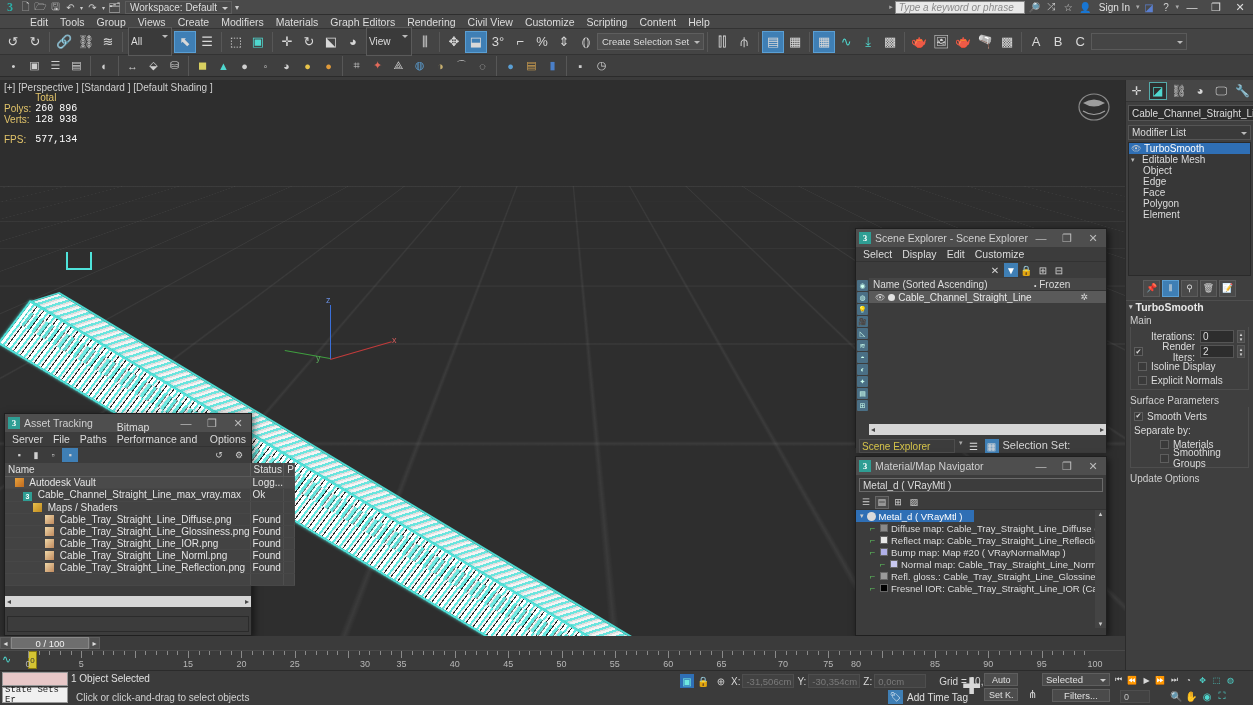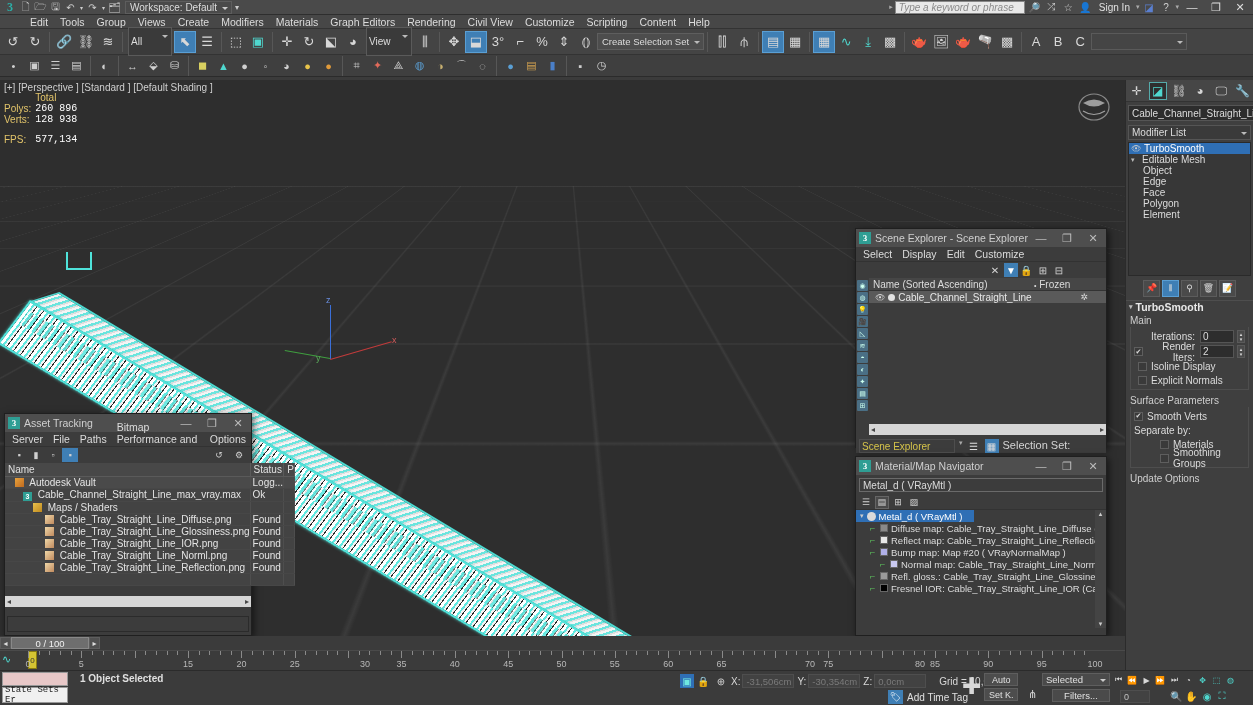--- a/index.html
+++ b/index.html
@@ -606,22 +606,22 @@
     border: 1px solid #999;
   }
   .sb-statesets {
     position: absolute; left: 2px; top: 16px;
     width: 66px; height: 16px; background: #f0f0f0;
     border: 1px solid #999; font-size: 9px; color: #222;
     font-family: "Liberation Mono", monospace;
     display: flex; align-items: center; padding-left: 2px;
   }
   .sb-msg1 {
-    position: absolute; left: 80px; top: 2px;
-    font-size: 10px; color: #e0e0e0; font-weight: bold;
+    position: absolute; left: 71px; top: 2px;
+    font-size: 10px; color: #e0e0e0;
   }
   .sb-prompt {
     position: absolute; left: 76px; top: 19px;
     width: 560px; height: 14px; background: #3b3b3b;
     font-size: 10px; color: #d0d0d0;
     display: flex; align-items: center;
   }
   .sb-coords {
     position: absolute; left: 680px; top: 3px;
     display: flex; align-items: center; gap: 3px;
@@ -1357,33 +1357,33 @@
       <div class="ruler-tick" style="left: 732.22px; height: 4px;"></div>
       <div class="ruler-tick" style="left: 742.89px; height: 4px;"></div>
       <div class="ruler-tick" style="left: 753.56px; height: 4px;"></div>
       <div class="ruler-tick" style="left: 764.23px; height: 4px;"></div>
       <div class="ruler-lbl" style="left: 721.55px;">65</div>
       <div class="ruler-tick" style="left: 774.9px; height: 7px;"></div>
       <div class="ruler-tick" style="left: 785.57px; height: 4px;"></div>
       <div class="ruler-tick" style="left: 796.24px; height: 4px;"></div>
       <div class="ruler-tick" style="left: 806.91px; height: 4px;"></div>
       <div class="ruler-tick" style="left: 817.58px; height: 4px;"></div>
-      <div class="ruler-lbl" style="left: 810px;">70</div>
+      <div class="ruler-lbl" style="left: 783px;">70</div>
       <div class="ruler-tick" style="left: 828.25px; height: 7px;"></div>
       <div class="ruler-tick" style="left: 838.92px; height: 4px;"></div>
       <div class="ruler-tick" style="left: 849.59px; height: 4px;"></div>
       <div class="ruler-tick" style="left: 860.26px; height: 4px;"></div>
       <div class="ruler-tick" style="left: 870.93px; height: 4px;"></div>
       <div class="ruler-lbl" style="left: 828.25px;">75</div>
       <div class="ruler-tick" style="left: 881.6px; height: 7px;"></div>
       <div class="ruler-tick" style="left: 892.27px; height: 4px;"></div>
       <div class="ruler-tick" style="left: 902.94px; height: 4px;"></div>
       <div class="ruler-tick" style="left: 913.61px; height: 4px;"></div>
       <div class="ruler-tick" style="left: 924.28px; height: 4px;"></div>
-      <div class="ruler-lbl" style="left: 920px;">80</div>
+      <div class="ruler-lbl" style="left: 856px;">80</div>
       <div class="ruler-tick" style="left: 934.95px; height: 7px;"></div>
       <div class="ruler-tick" style="left: 945.62px; height: 4px;"></div>
       <div class="ruler-tick" style="left: 956.29px; height: 4px;"></div>
       <div class="ruler-tick" style="left: 966.96px; height: 4px;"></div>
       <div class="ruler-tick" style="left: 977.63px; height: 4px;"></div>
       <div class="ruler-lbl" style="left: 934.95px;">85</div>
       <div class="ruler-tick" style="left: 988.3px; height: 7px;"></div>
       <div class="ruler-tick" style="left: 998.97px; height: 4px;"></div>
       <div class="ruler-tick" style="left: 1009.64px; height: 4px;"></div>
       <div class="ruler-tick" style="left: 1020.31px; height: 4px;"></div>
@@ -1398,20 +1398,21 @@
       <div class="ruler-lbl" style="left: 1095px;">100</div>
     </div>
 </div>
 
 <div class="statusbar">
   <div class="sb-mini">
     <div class="sb-pink"></div>
     <div class="sb-statesets">State Sets  Er</div>
   </div>
   <div class="sb-msg1">1 Object Selected</div>
+  <div class="sb-prompt">Click or click-and-drag to select objects</div>
 
   <div class="sb-coords">
     <div class="coord-ic on">▣</div>
     <div class="coord-ic">🔒</div>
     <div class="coord-ic">⊕</div>
     <div class="coord-fld">
       <span>X:</span>
       <span class="coord-box">-31,506cm</span>
     </div>
     <div class="coord-fld">

